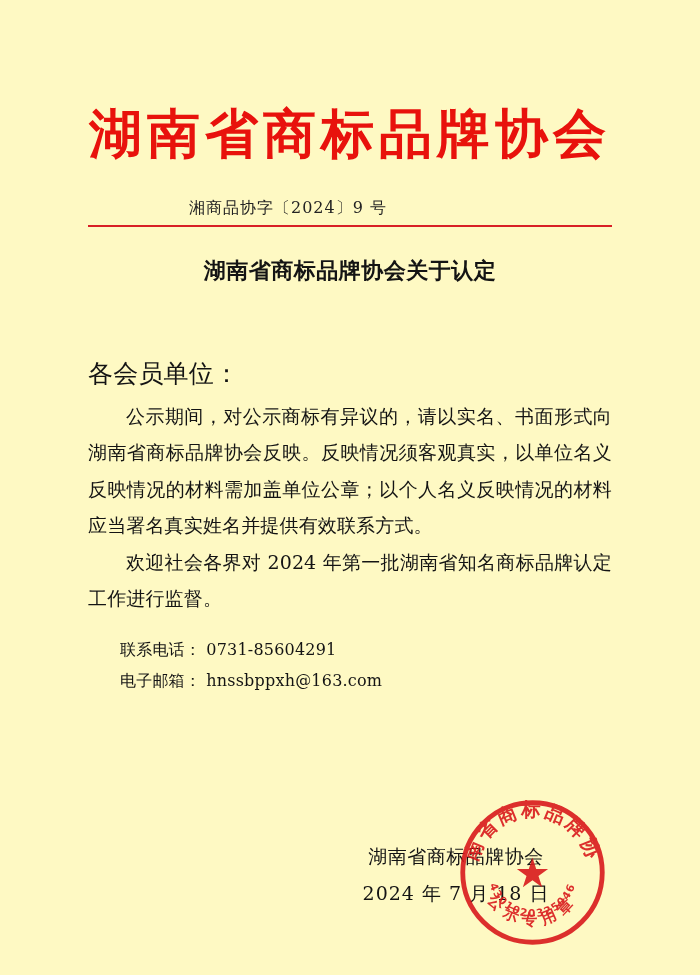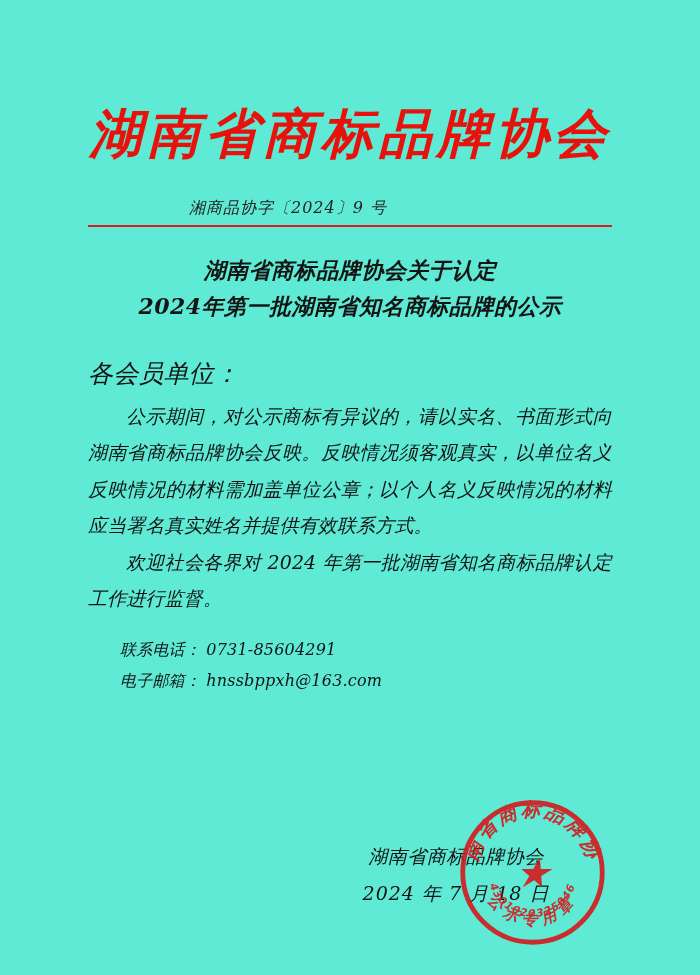--- a/index.html
+++ b/index.html
@@ -12,22 +12,21 @@
     height: 975px;
     position: relative;
     font-family: "DejaVu Serif", "Liberation Serif", serif;
     color: #1a1a1a;
     overflow: hidden;
   }
 
   .page {
     position: absolute;
     inset: 0;
-    background: #5eead4;
-    font-style: italic;
+    background: #fef9c3;
   }
 
   
   .org-title {
     position: absolute;
     top: 104px;
     left: 0;
     width: 700px;
     text-align: center;
     font-family: "DejaVu Serif", "Liberation Serif", serif;
@@ -149,21 +148,20 @@
 <div class="page">
 
   <div class="org-title">湖南省商标品牌协会</div>
 
   <div class="doc-number">湘商品协字〔2024〕9 号</div>
 
   <div class="red-rule"></div>
 
   <div class="doc-title">
     <span class="tline">湖南省商标品牌协会关于认定</span>
-    <span class="tline">2024年第一批湖南省知名商标品牌的公示</span>
   </div>
 
   <div class="body-area">
 
     <p class="salutation">各会员单位：</p>
 
 
     <p class="para">公示期间，对公示商标有异议的，请以实名、书面形式向湖南省商标品牌协会反映。反映情况须客观真实，以单位名义反映情况的材料需加盖单位公章；以个人名义反映情况的材料应当署名真实姓名并提供有效联系方式。</p>
 
     <p class="para">欢迎社会各界对 2024 年第一批湖南省知名商标品牌认定工作进行监督。</p>

